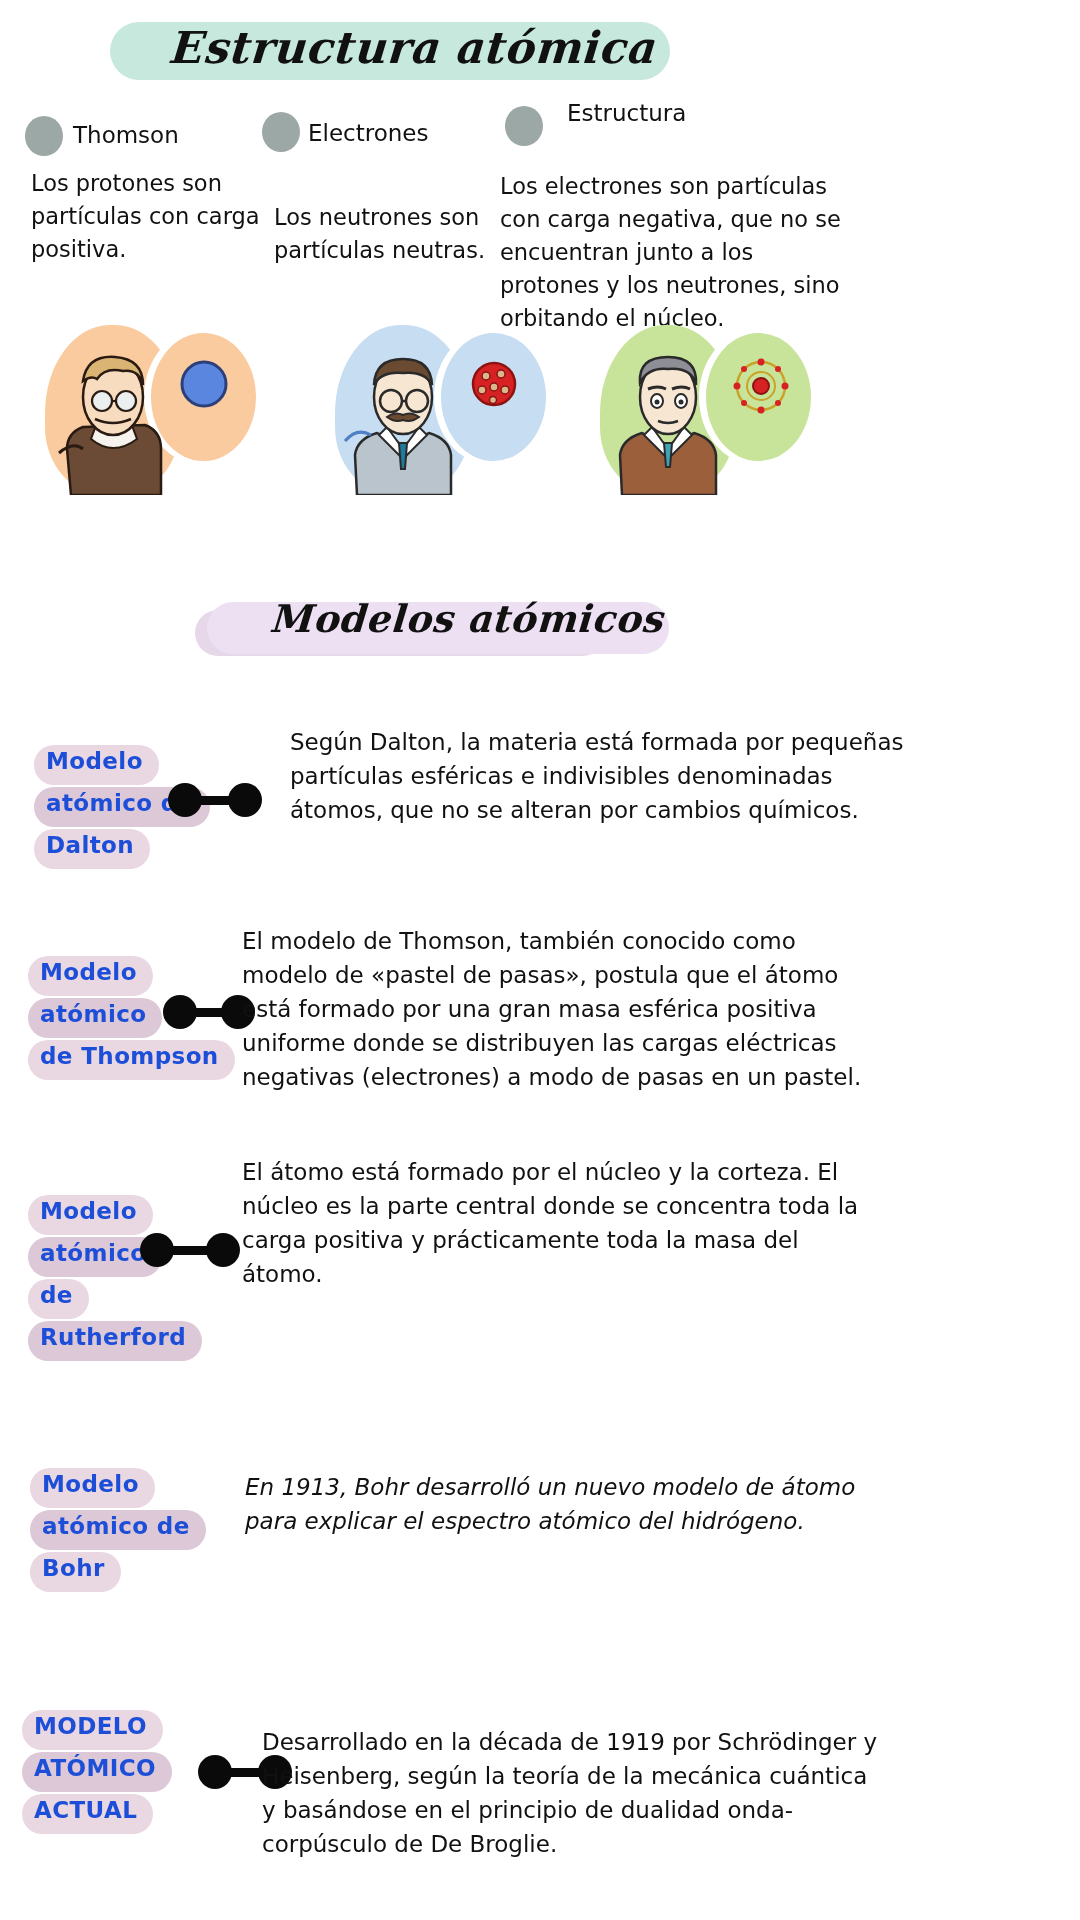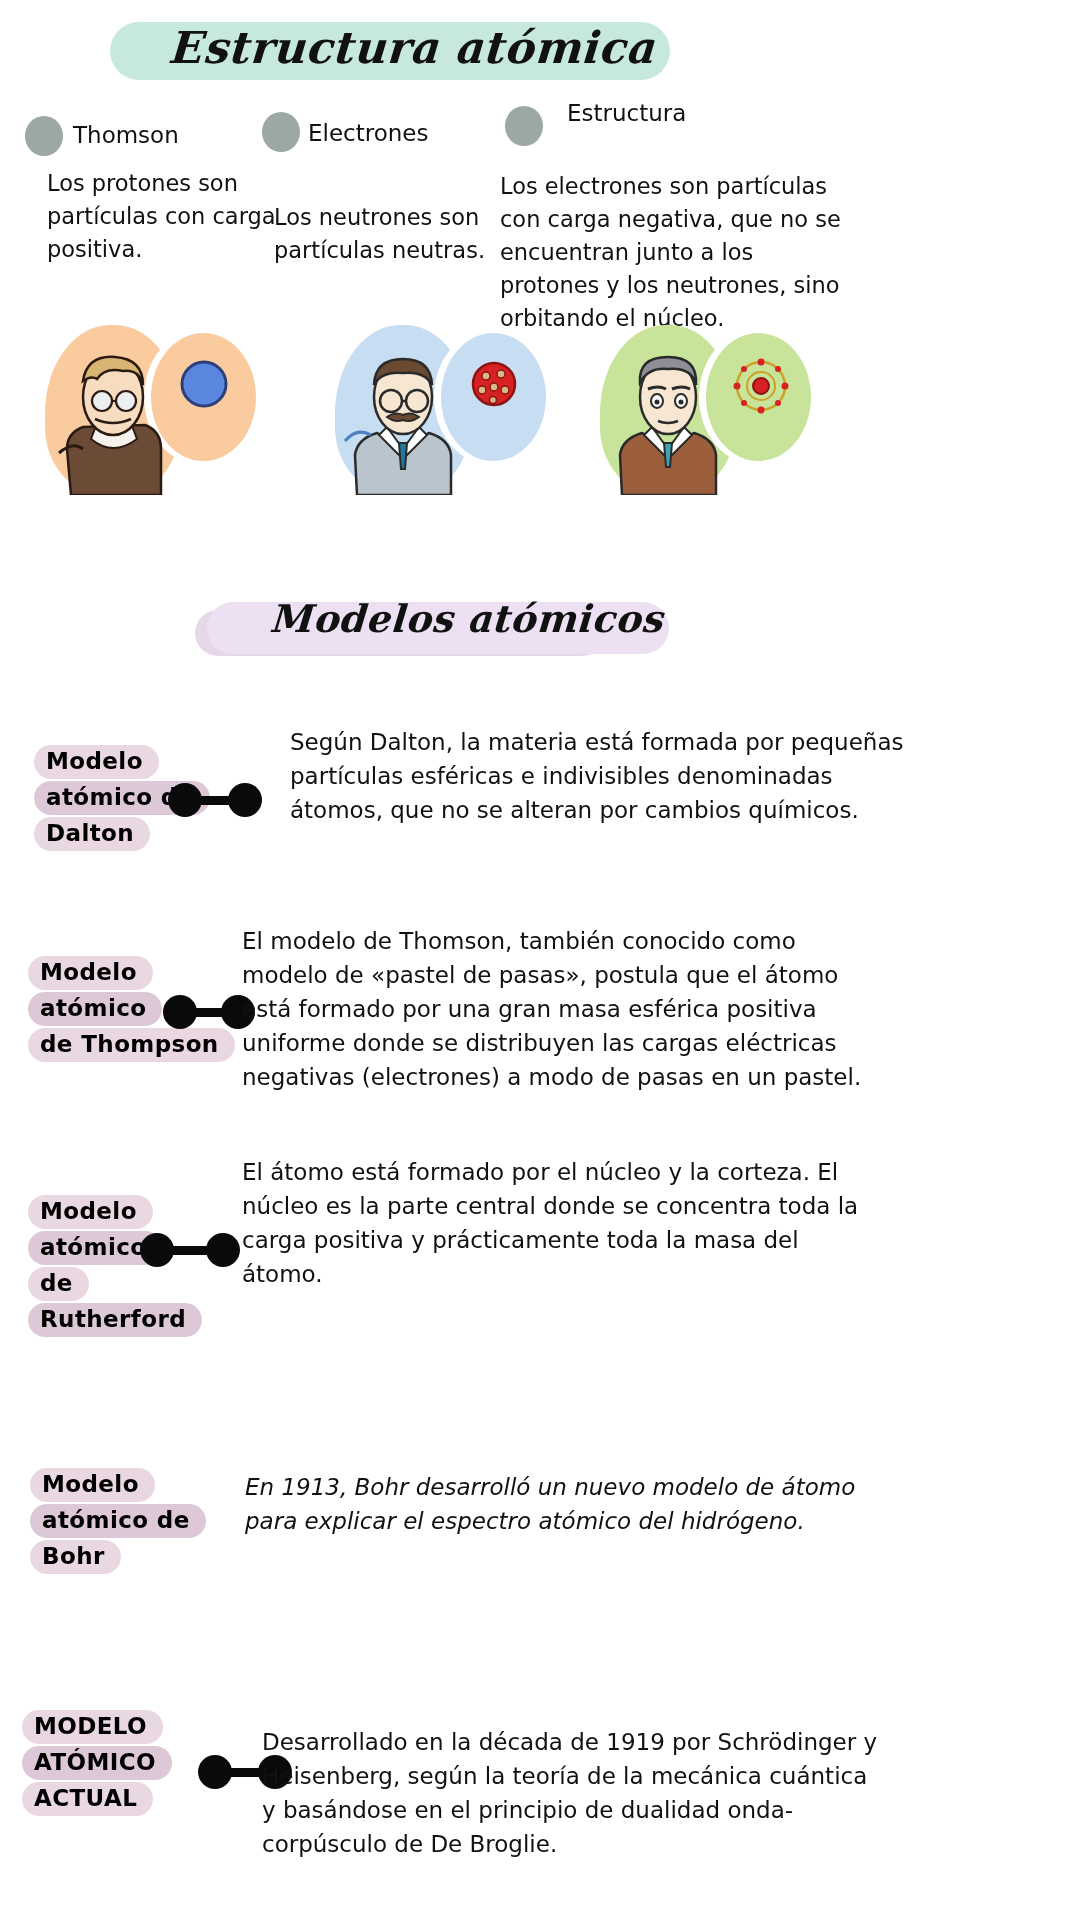--- a/index.html
+++ b/index.html
@@ -85,21 +85,21 @@
     position: absolute;
     font-family: "DejaVu Sans", sans-serif;
     font-size: 22.5px;
     line-height: 33px;
     color: #111;
   }
 
   #col-protones { left: 25px; top: 112px; width: 240px; }
   #col-protones .particle-dot { left: 0px; top: 4px; }
   #col-protones .particle-name { left: 48px; top: 10px; }
-  #col-protones .particle-body { left: 22px; top: 55px; width: 230px; }
+  #col-protones .particle-body { left: 6px; top: 55px; width: 230px; }
 
   #col-neutrones { left: 262px; top: 110px; width: 230px; }
   #col-neutrones .particle-dot { left: 0px; top: 2px; }
   #col-neutrones .particle-name { left: 46px; top: 10px; }
   #col-neutrones .particle-body { left: 12px; top: 55px; width: 215px; margin-top: 36px; }
 
   #col-electrones { left: 505px; top: 100px; width: 360px; }
   #col-electrones .particle-dot { left: 0px; top: 6px; }
   #col-electrones .particle-name { left: 62px; top: 0px; }
   #col-electrones .particle-body { left: -5px; top: 44px; width: 350px; margin-top: 26px; }
@@ -140,22 +140,22 @@
   
   .model-row { position: absolute; left: 0; width: 1080px; }
   .label-stack { position: absolute; }
   .label-line {
     position: relative;
     display: inline-block;
     font-family: "DejaVu Sans", sans-serif;
     font-weight: 700;
     font-size: 23px;
     letter-spacing: 0.4px;
-    color: #000000;
-    padding: 3px 16px 5px 12px;
+    color: #1d4ed8;
+    padding: 3px 16px 11px 12px;
     margin-bottom: 2px;
     white-space: nowrap;
     border-radius: 22px;
     background: #e9d7e2;
   }
   .label-line.alt { background: #ddc8d7; }
 
   .connector { position: absolute; height: 34px; }
   .connector .bar {
     position: absolute;

